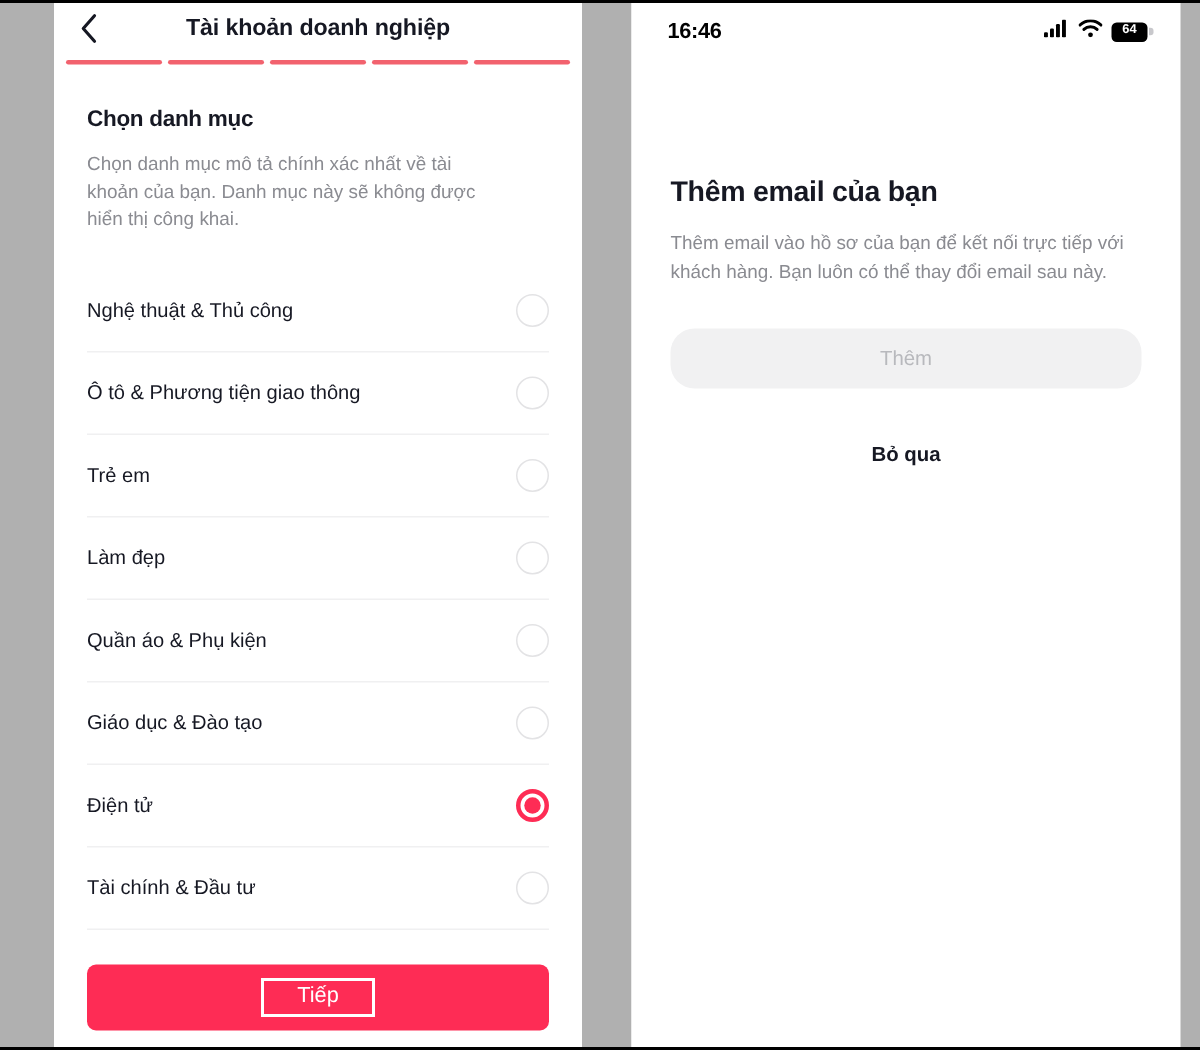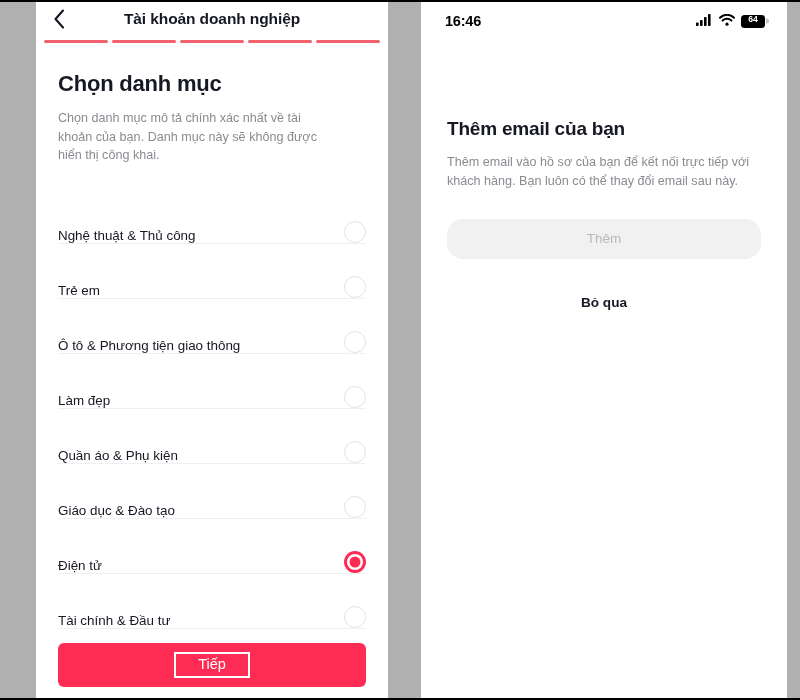--- a/index.html
+++ b/index.html
@@ -79,40 +79,40 @@
   .progress-seg {
     flex: 1;
     height: 3px;
     border-radius: 2px;
     background: #f2626e;
   }
 
   .content-left { padding: 28px 22px 0 22px; }
 
   .page-heading {
-    font-size: 22px;
+    font-size: 15px;
     font-weight: bold;
     color: #161823;
     margin-bottom: 12px;
     letter-spacing: -0.2px;
   }
   .page-desc {
     font-size: 12.6px;
     line-height: 1.48;
     color: #8a8b91;
     max-width: 280px;
   }
 
   .cat-list { margin-top: 24px; }
 
   .cat-row {
     position: relative;
     height: 55px;
     display: flex;
-    align-items: flex-end;
+    align-items: center;
     justify-content: space-between;
     border-bottom: 1px solid #f0f0f1;
     cursor: pointer;
   }
   .cat-label {
     font-size: 13.4px;
     color: #161823;
   }
 
   .radio {
@@ -301,25 +301,25 @@
     <div class="content-left">
       <div class="page-heading">Chọn danh mục</div>
       <div class="page-desc">Chọn danh mục mô tả chính xác nhất về tài khoản của bạn. Danh mục này sẽ không được hiển thị công khai.</div>
 
       <div class="cat-list">
         <div class="cat-row">
           <span class="cat-label">Nghệ thuật &amp; Thủ công</span>
           <span class="radio"></span>
         </div>
         <div class="cat-row">
+          <span class="cat-label">Ô tô &amp; Phương tiện giao thông</span>
+          <span class="radio"></span>
+        </div>
+        <div class="cat-row">
           <span class="cat-label">Trẻ em</span>
-          <span class="radio"></span>
-        </div>
-        <div class="cat-row">
-          <span class="cat-label">Ô tô &amp; Phương tiện giao thông</span>
           <span class="radio"></span>
         </div>
         <div class="cat-row">
           <span class="cat-label">Làm đẹp</span>
           <span class="radio"></span>
         </div>
         <div class="cat-row">
           <span class="cat-label">Quần áo &amp; Phụ kiện</span>
           <span class="radio"></span>
         </div>

